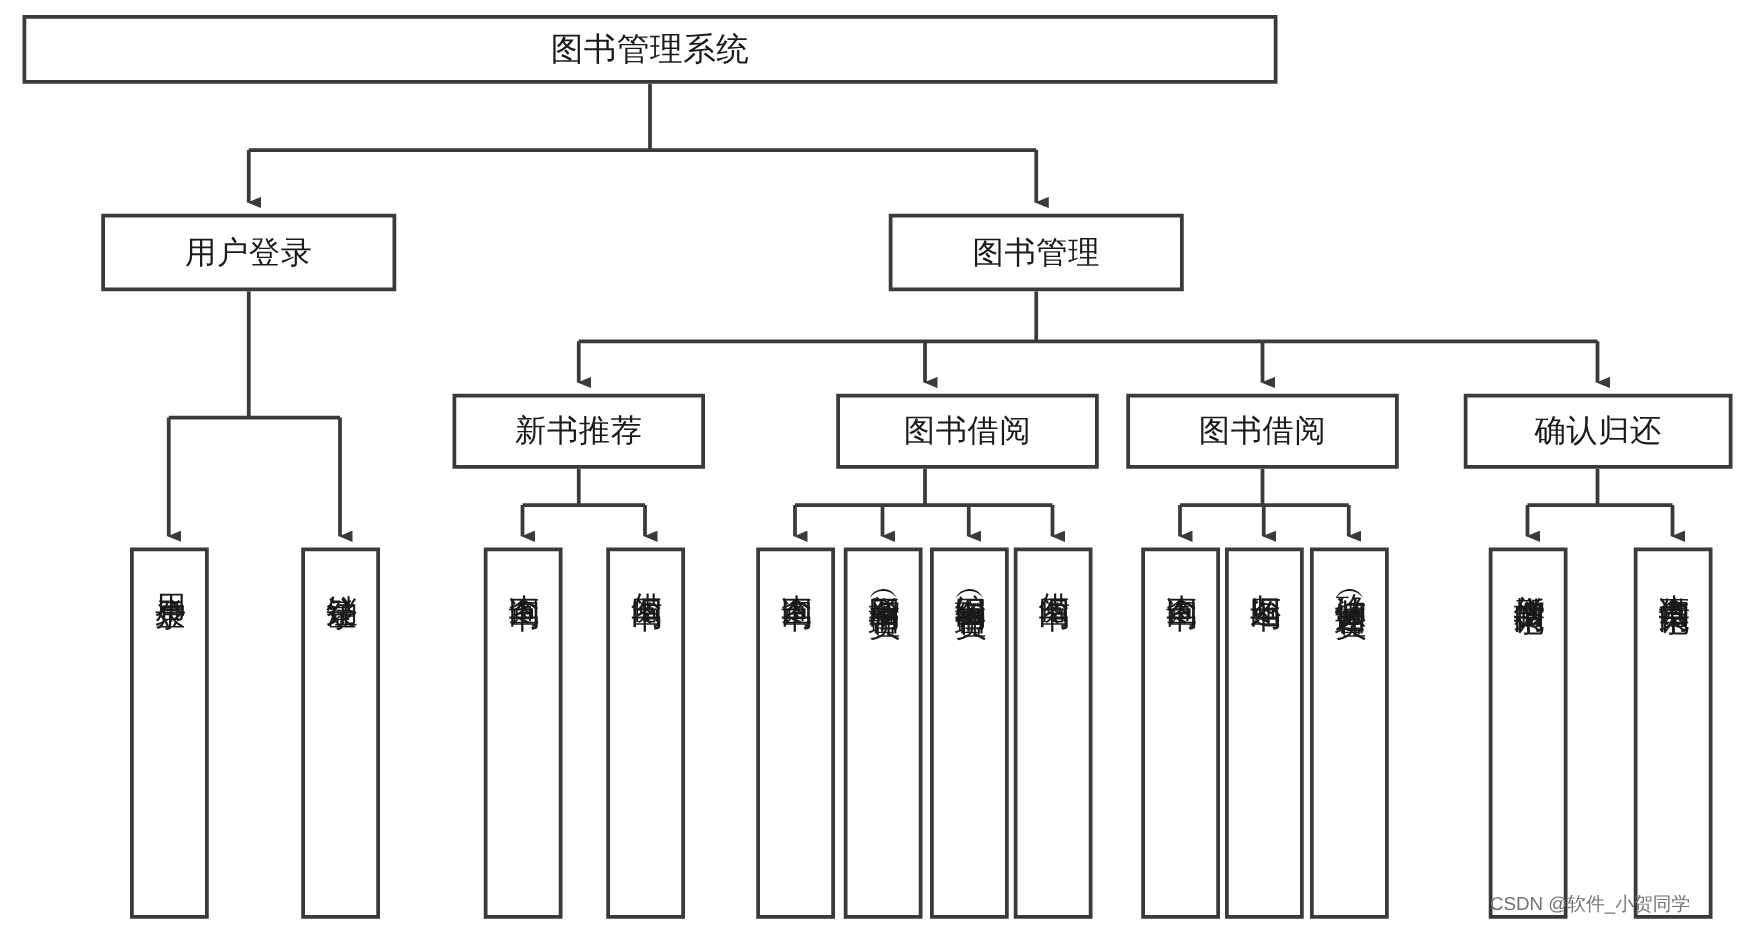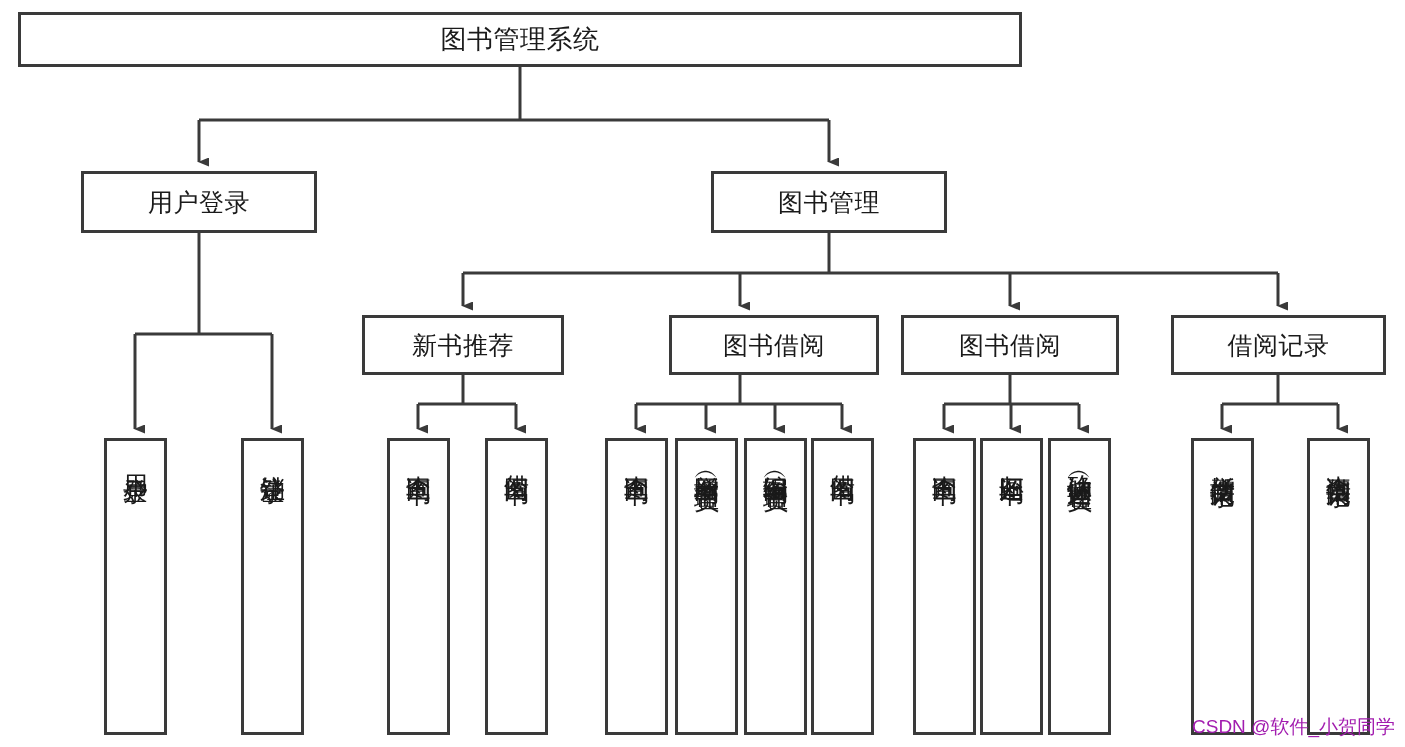--- a/index.html
+++ b/index.html
@@ -49,22 +49,22 @@
     font-size:25px;
     line-height:1.0;
     letter-spacing:2px;
     white-space:nowrap;
   }
 
   .watermark{
     position:absolute;
     left:1192px;
     top:714px;
-    font-size:19px;
-    color:#a21caf;
+    font-size:15px;
+    color:#737373;
     white-space:nowrap;
     z-index:5;
     font-family:"Liberation Sans","DejaVu Sans",sans-serif;
   }
 </style>
 </head>
 <body>
 
 <div id="diagram-root">
 
@@ -132,21 +132,21 @@
   <div class="node h" style="left:711px;top:171px;width:236px;height:62px;">
     <span class="label">图书管理</span>
   </div>
   <div class="node h" style="left:635px;top:315px;width:210px;height:60px;margin-left:34px;">
     <span class="label">图书借阅</span>
   </div>
   <div class="node h" style="left:901px;top:315px;width:218px;height:60px;">
     <span class="label">图书借阅</span>
   </div>
   <div class="node h" style="left:1171px;top:315px;width:215px;height:60px;">
-    <span class="label">借阅记录</span>
+    <span class="label">确认归还</span>
   </div>
 
   <div class="node v" style="left:104px;top:438px;width:63px;height:297px;">
     <span class="label">用户登录</span>
   </div>
   <div class="node v" style="left:241px;top:438px;width:63px;height:297px;">
     <span class="label">注销登录</span>
   </div>
 
   <div class="node v" style="left:387px;top:438px;width:63px;height:297px;">

